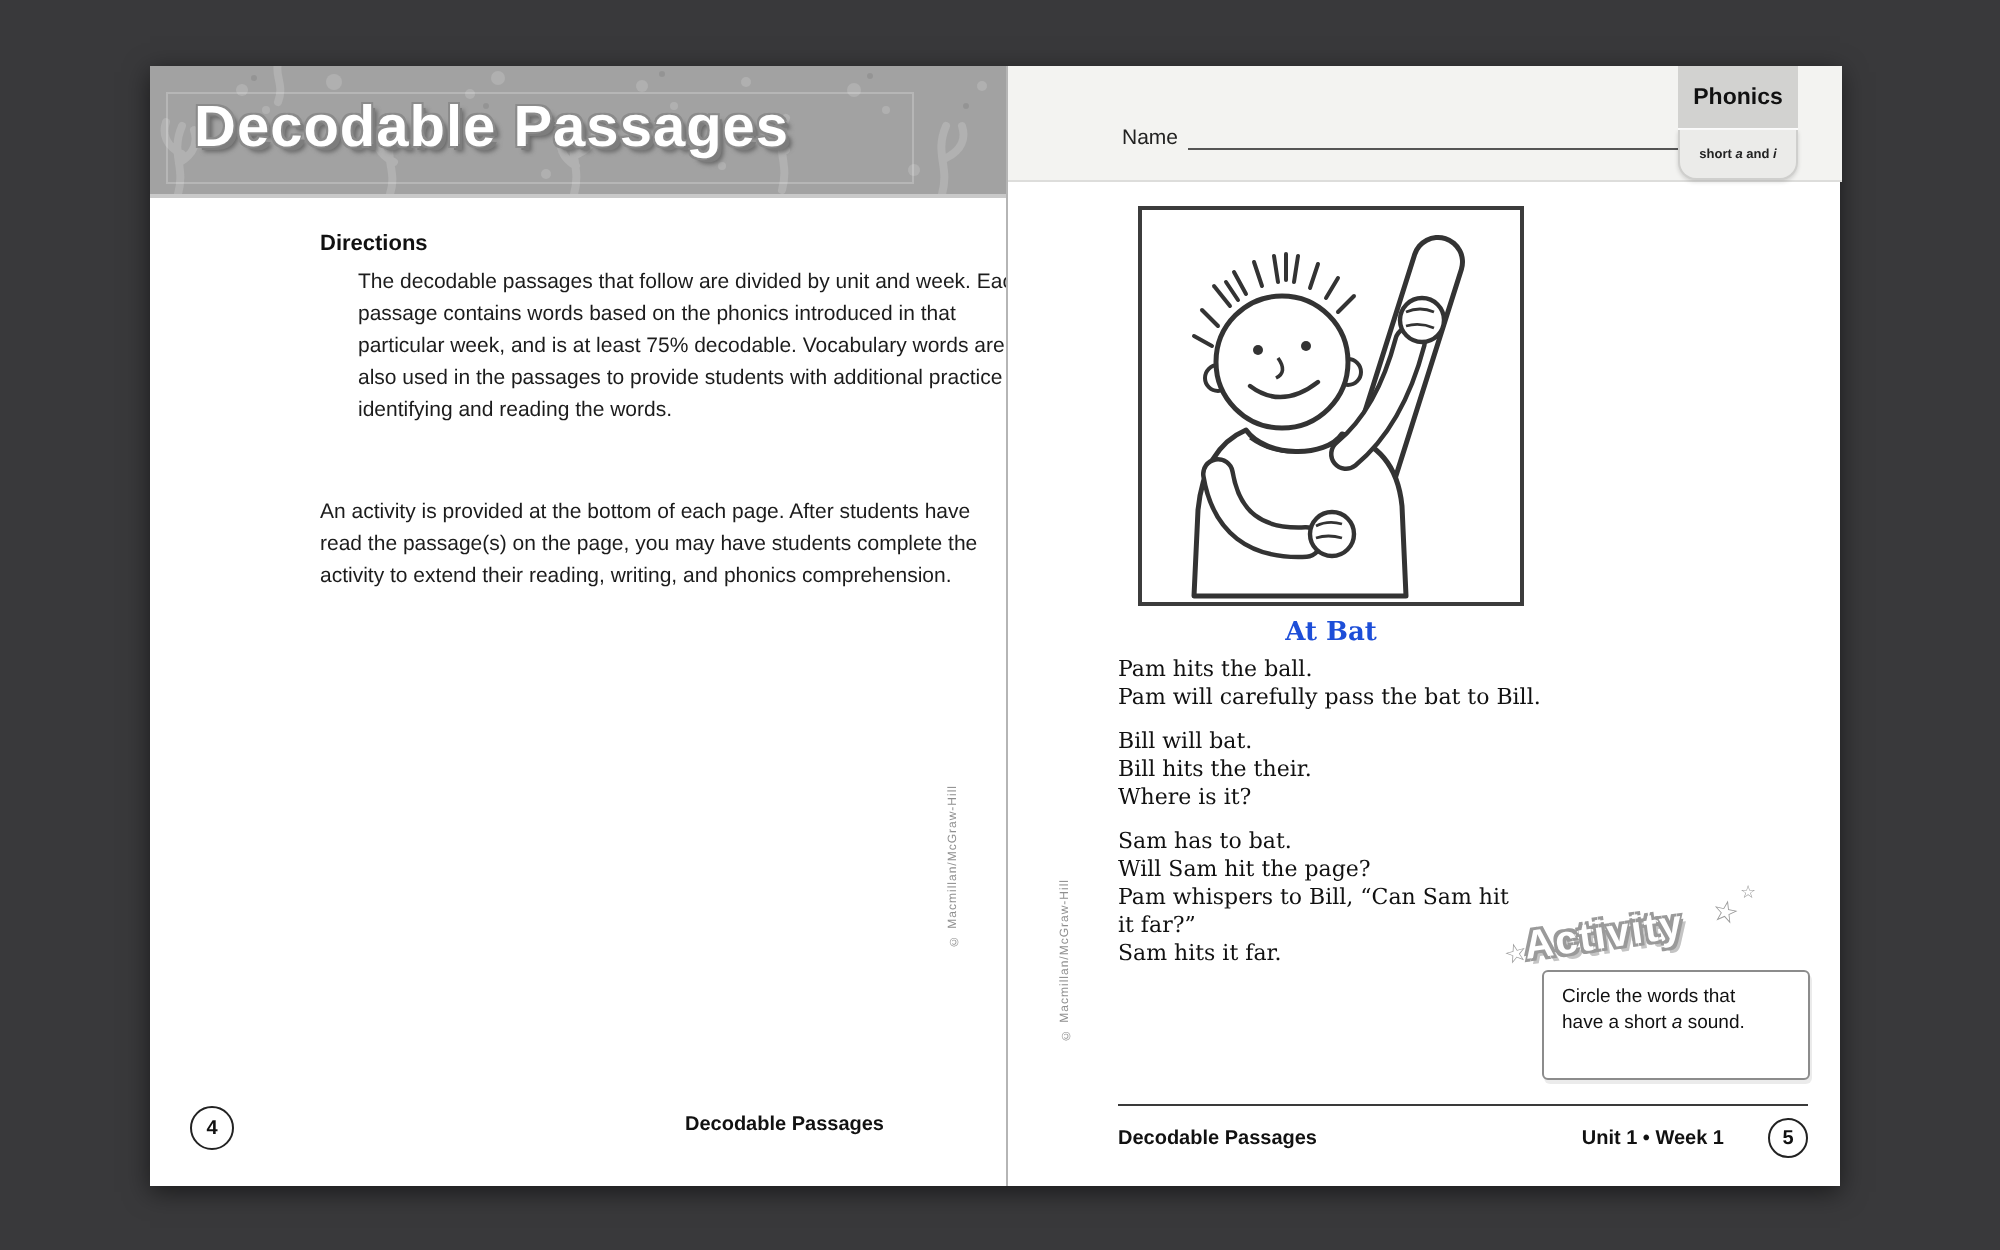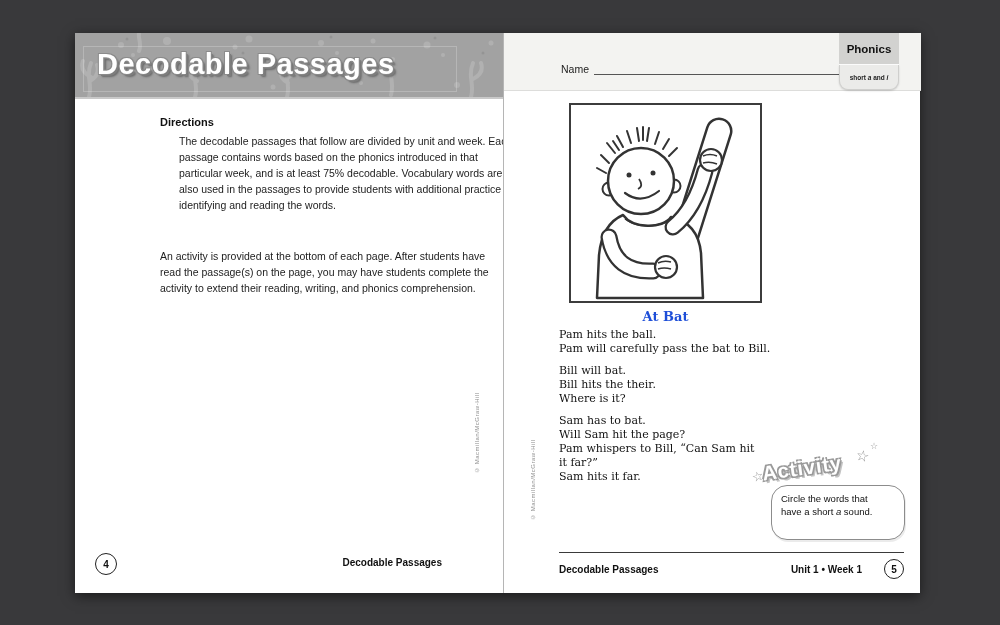--- a/index.html
+++ b/index.html
@@ -60,21 +60,21 @@
   .stanza{margin-bottom:8px;}
   .activity-word{position:absolute;left:258px;top:424px;transform:rotate(-8deg);
     font-size:20px;font-weight:bold;color:#fff;letter-spacing:1px;z-index:3;
     text-shadow:-1.5px -1.5px 0 #9a9a9a,1.5px -1.5px 0 #9a9a9a,-1.5px 1.5px 0 #9a9a9a,
       1.5px 1.5px 0 #9a9a9a,2.5px 3px 0 #c4c4c4;}
   .star{position:absolute;color:#9a9a9a;font-size:13px;text-shadow:none;z-index:3;}
   .star-l{left:248px;top:436px;transform:rotate(-15deg);}
   .star-r1{left:352px;top:414px;font-size:15px;transform:rotate(12deg);}
   .star-r2{left:366px;top:408px;font-size:9px;}
   .activity-box{position:absolute;left:267px;top:452px;width:134px;height:55px;
-    border:1.5px solid #8c8c8c;border-radius:16px;background:#fff;box-sizing:border-box;
+    border:1.5px solid #8c8c8c;border-radius:3px;background:#fff;box-sizing:border-box;
     padding:6px 26px 0 9px;font-size:9.5px;line-height:13px;color:#111;z-index:2;
     box-shadow:1px 2px 0 rgba(0,0,0,.08);}
   .footer-line{position:absolute;left:55px;top:519px;width:345px;border-top:1.5px solid #3a3a3a;}
   .footer-row{position:absolute;left:55px;top:526px;width:345px;display:flex;
     align-items:center;justify-content:space-between;}
   .footer-title-right{font-size:10px;font-weight:bold;color:#111;}
   .footer-right-group{display:flex;align-items:center;gap:22px;}
   .footer-unit{font-size:10px;font-weight:bold;color:#111;}
   .circle-5{position:static;width:18px;height:18px;}
   i{font-style:italic;}

